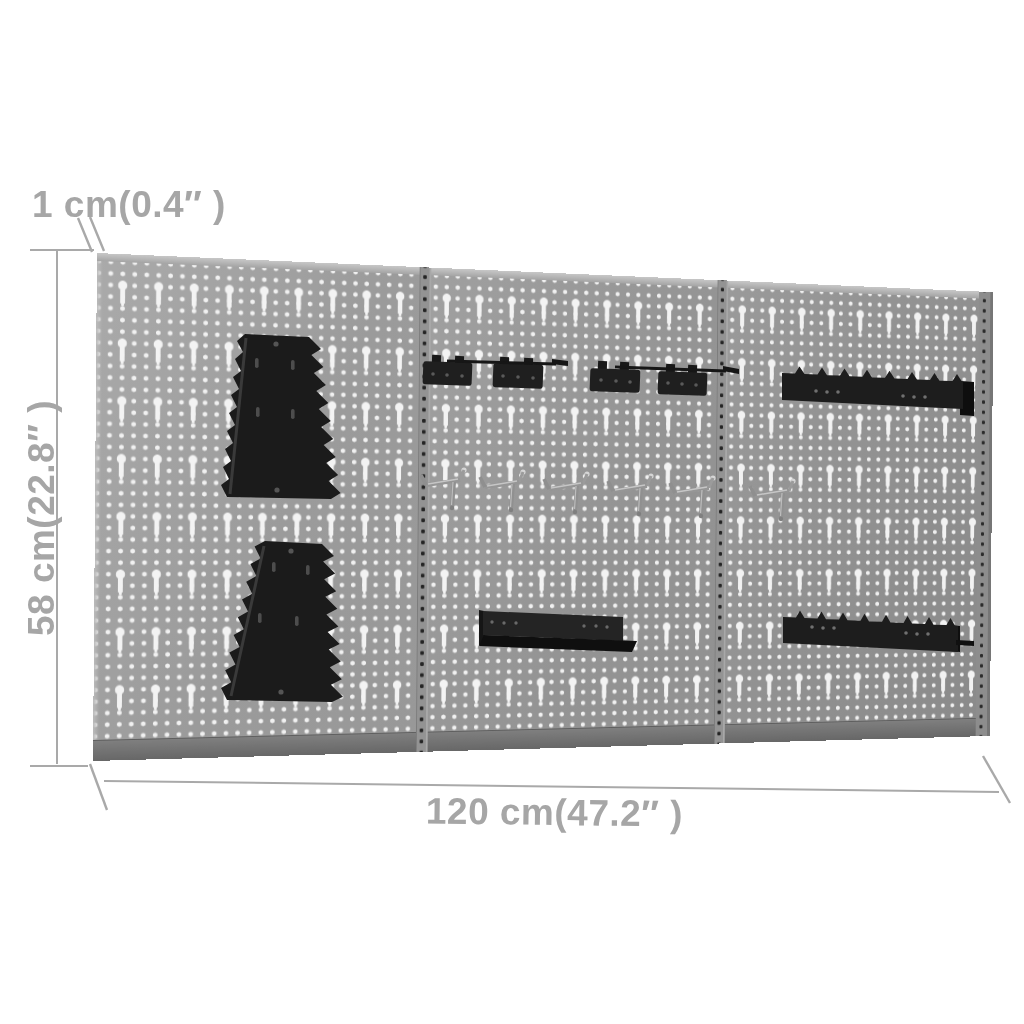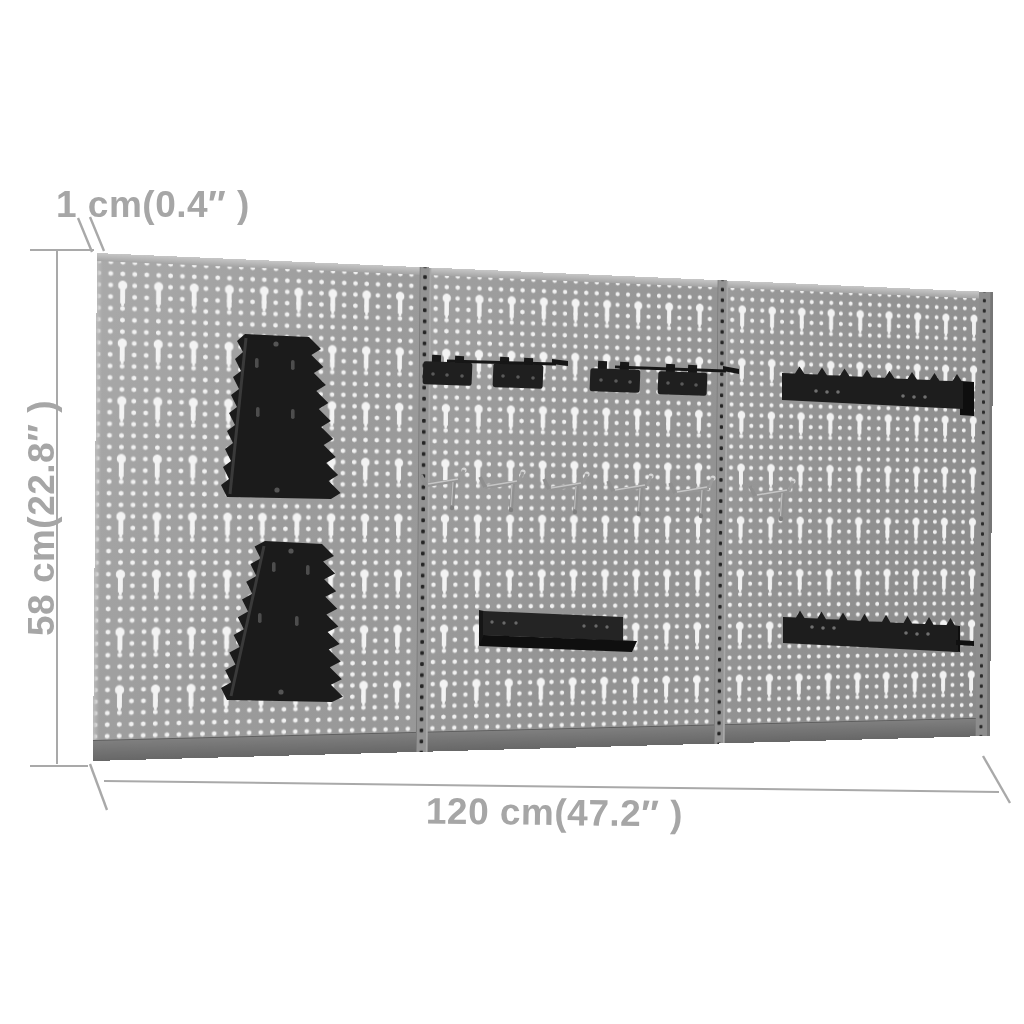--- a/index.html
+++ b/index.html
@@ -56,21 +56,21 @@
     border-right:4px solid #767676;
     background-image:radial-gradient(circle at 7px 5.8px,#2b2b2b 1.9px,rgba(43,43,43,0) 2.5px);
     background-size:15px 11.6px;background-position:0 16px;}
   
   .overlay{position:absolute;left:0;top:0;pointer-events:none;}
   
   .dim-label{
     position:absolute;color:#a6a6a6;font-weight:bold;font-size:37px;
     white-space:nowrap;letter-spacing:0.5px;
   }
-  .label-1cm{left:32px;top:184px;margin-left:24px;}
+  .label-1cm{left:32px;top:184px;}
   .label-58{left:-108px;top:497px;width:300px;text-align:center;transform:rotate(-90deg);}
   .label-120{left:382px;top:792px;width:345px;text-align:center;transform:rotate(0.7deg);}
 </style>
 </head>
 <body>
 
 <div class="stage">
 
   <div class="board">
     <div class="panel panel-1"></div>

